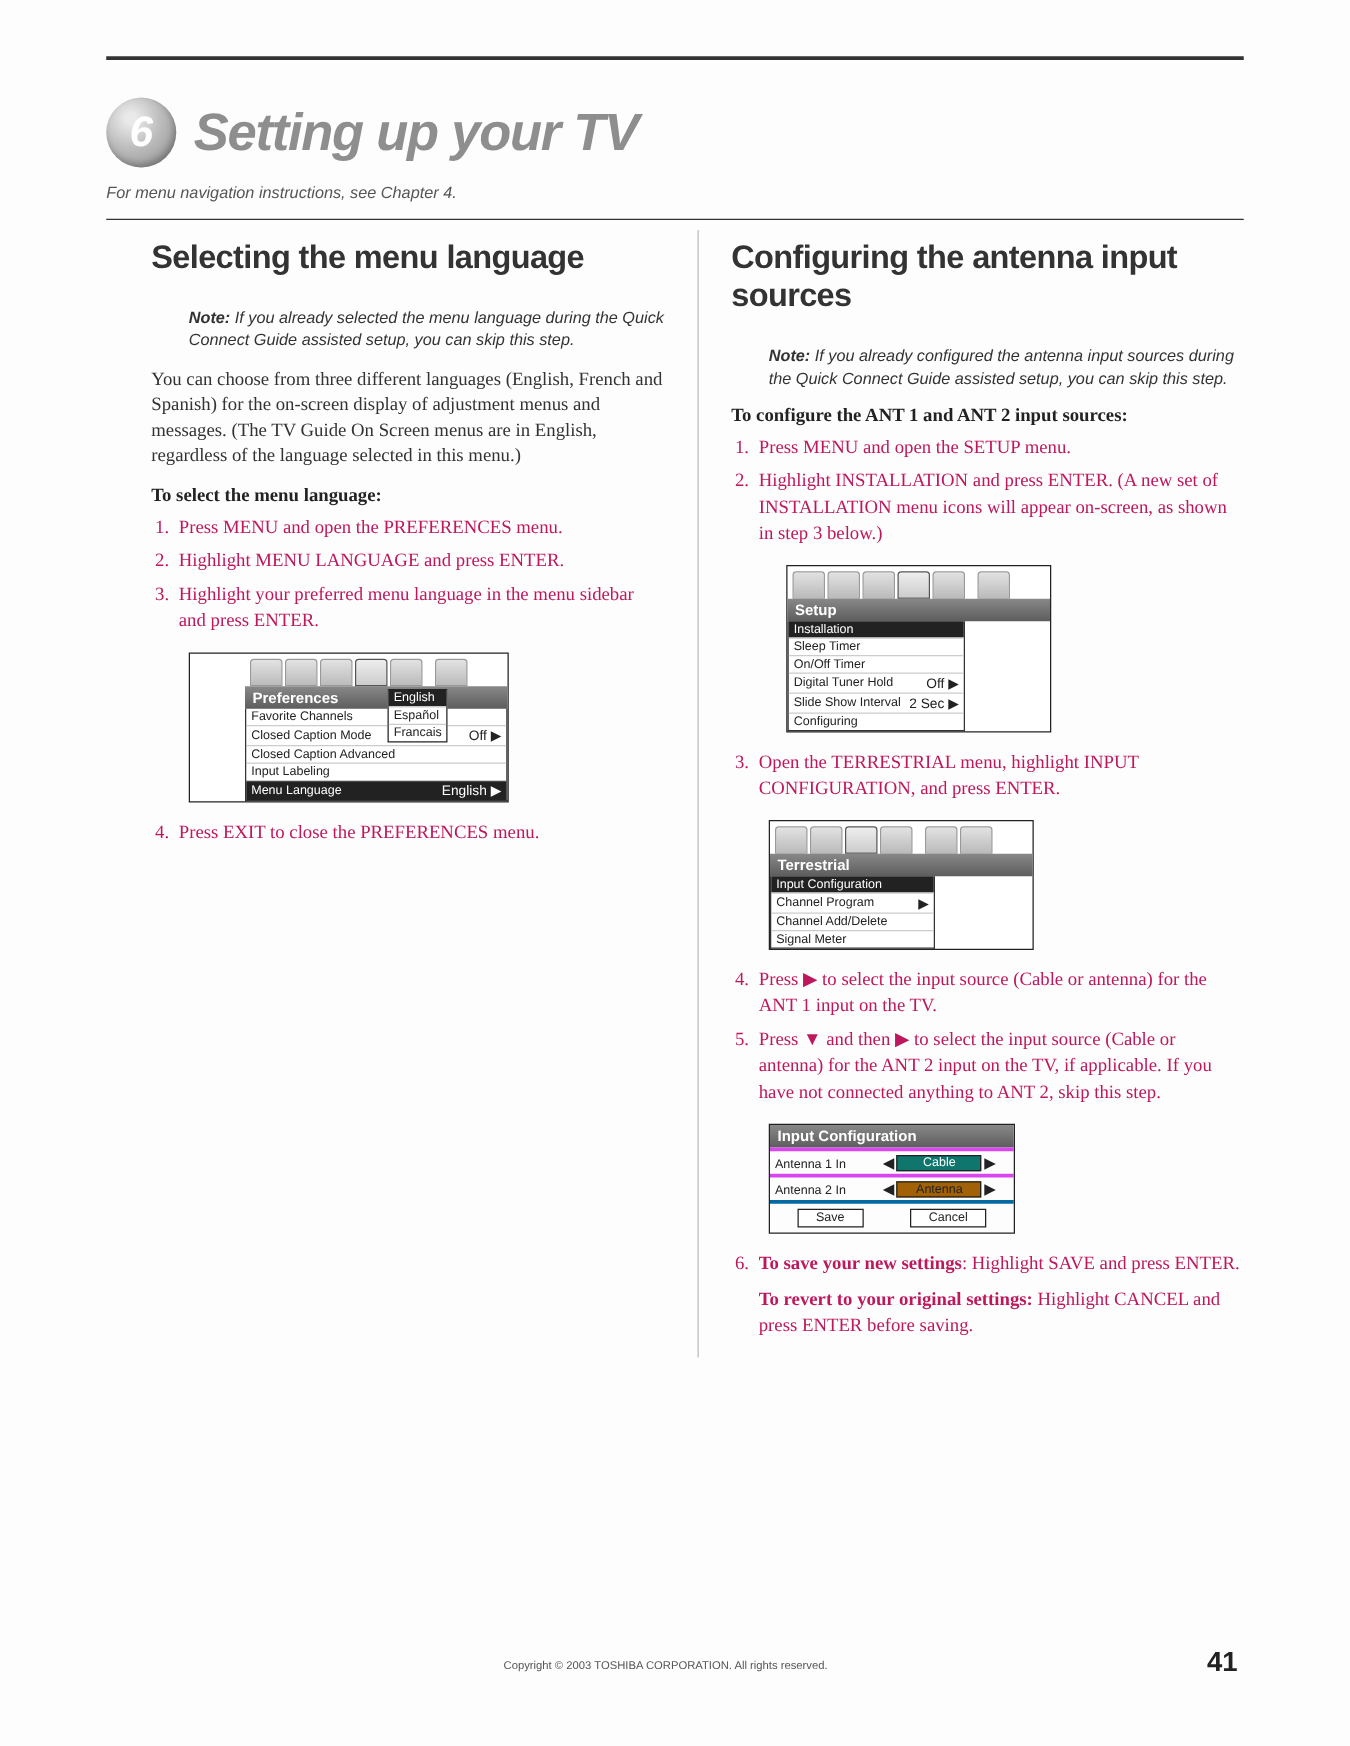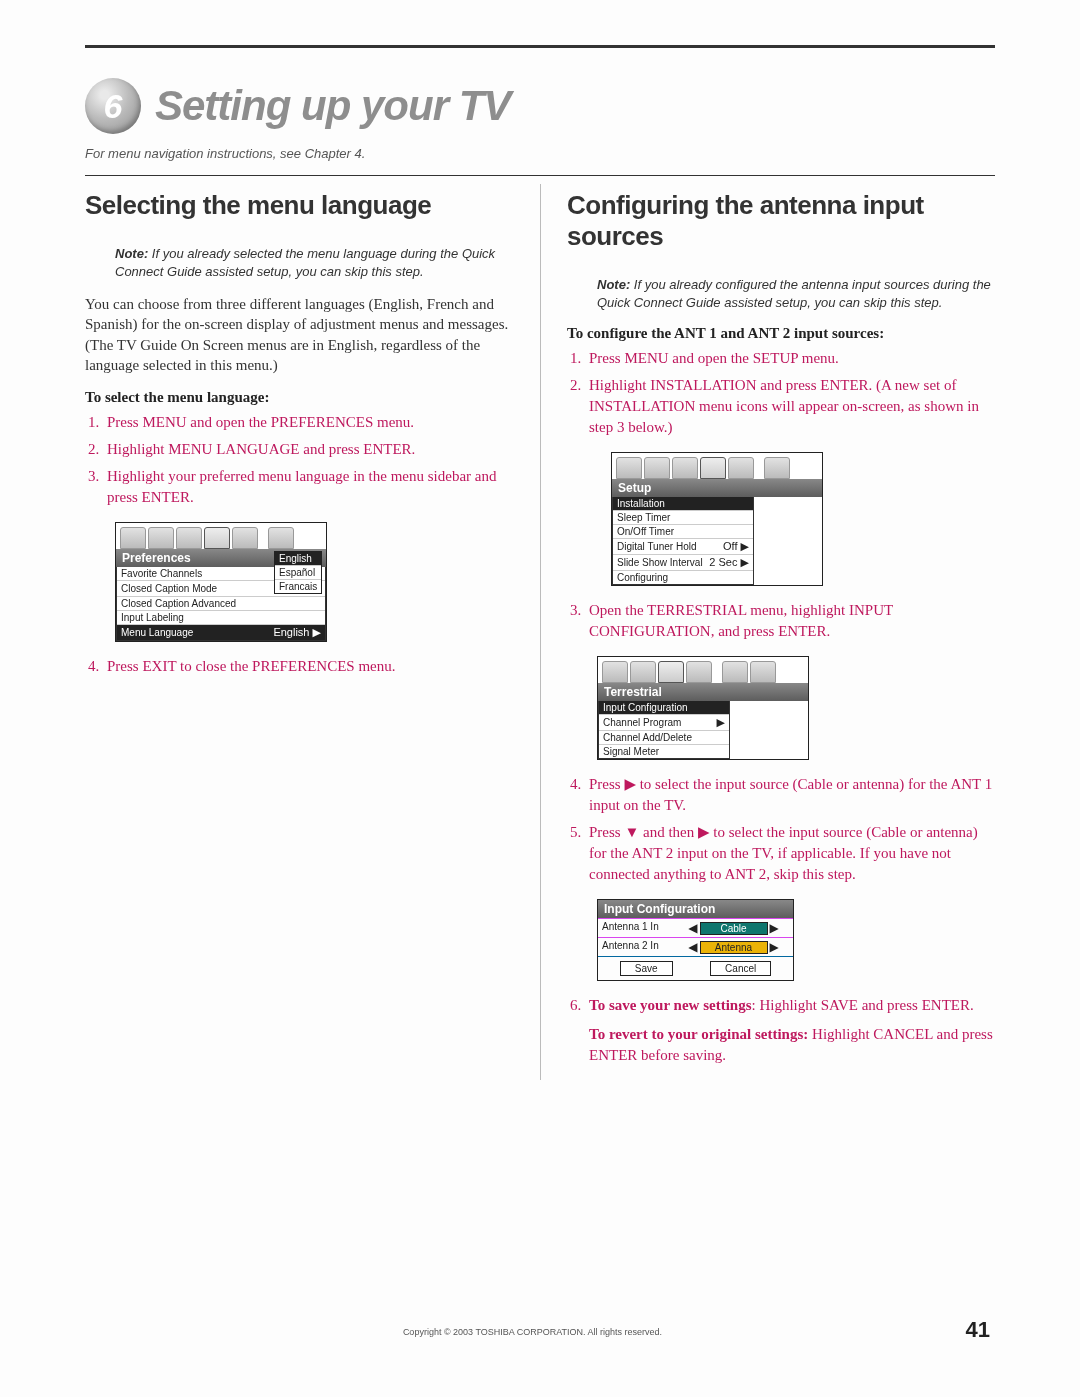--- a/index.html
+++ b/index.html
@@ -68,21 +68,21 @@
   }
   .columns {
     display: flex;
     gap: 0;
     position: relative;
   }
   .col {
     width: 50%;
     box-sizing: border-box;
   }
-  .col-left { padding-right: 26px; }
+  .col-left { padding-right: 26px; margin-left: 36px; }
   .col-right { padding-left: 26px; border-left: 1px solid #bbb; }
 
   h2.section {
     font-size: 26px;
     font-weight: bold;
     color: #333;
     margin: 6px 0 24px 0;
     letter-spacing: -0.5px;
   }
   .note-block {
@@ -163,51 +163,51 @@
     position:absolute;
     left: 158px;
     top: 28px;
     border:1px solid #222;
     background:#fff;
     font-size:10px;
   }
   .side-popup div{ padding:1px 4px; border-top:1px solid #ccc;}
   .side-popup div:first-child{ border-top:none;}
   .side-popup .hl-op{background:#222;color:#fff;}
-  .rel{ position:relative; }
+  .rel{ position:relative;padding-left:44px; }
 
   
   .cfg-shot{
     border:1px solid #222;
     width:195px;
     margin: 10px 0 14px 30px;
     font-family: Arial, sans-serif;
   }
   .cfg-title{
     background: linear-gradient(#888,#5d5d5d);
     color:#fff; font-weight:bold;
     font-size: 12px;
     padding:2px 6px;
   }
   .cfg-row{
-    display:flex; align-items:flex-start; font-size:10px;
+    display:flex; align-items:flex-end; font-size:10px;
     padding: 2px 4px; gap:4px;
-    border-top:1px solid #d946ef;
+    border-top:3px solid #d946ef;
   }
   .cfg-row:first-of-type{border-top:none;}
   .cfg-lbl{ width:72px; }
   .cfg-val{
     flex:1; display:flex; align-items:center; justify-content:center;
     gap:2px;
   }
   .cfg-box{
-    border:1px solid #222; padding:0 10px; background:#eab308; min-width:46px; text-align:center;
+    border:1px solid #222; padding:0 10px; background:#a16207; min-width:46px; text-align:center;
   }
   .cfg-box.dark{ background:#0f766e; color:#fff;}
-  .btn-row{ display:flex; gap:14px; padding:4px 10px; border-top:1px solid #0369a1; justify-content:space-around;}
+  .btn-row{ display:flex; gap:14px; padding:4px 10px; border-top:3px solid #0369a1; justify-content:space-around;}
   .btn-sm{ border:1px solid #222; padding:1px 14px; font-size:10px; background:#fff;}
 
   .footer-line{
     position:absolute;
     bottom:60px; left:70px; right:85px;
     display:flex; justify-content:center;
     font-size:9px; color:#555;
   }
   .page-num{
     position:absolute;

